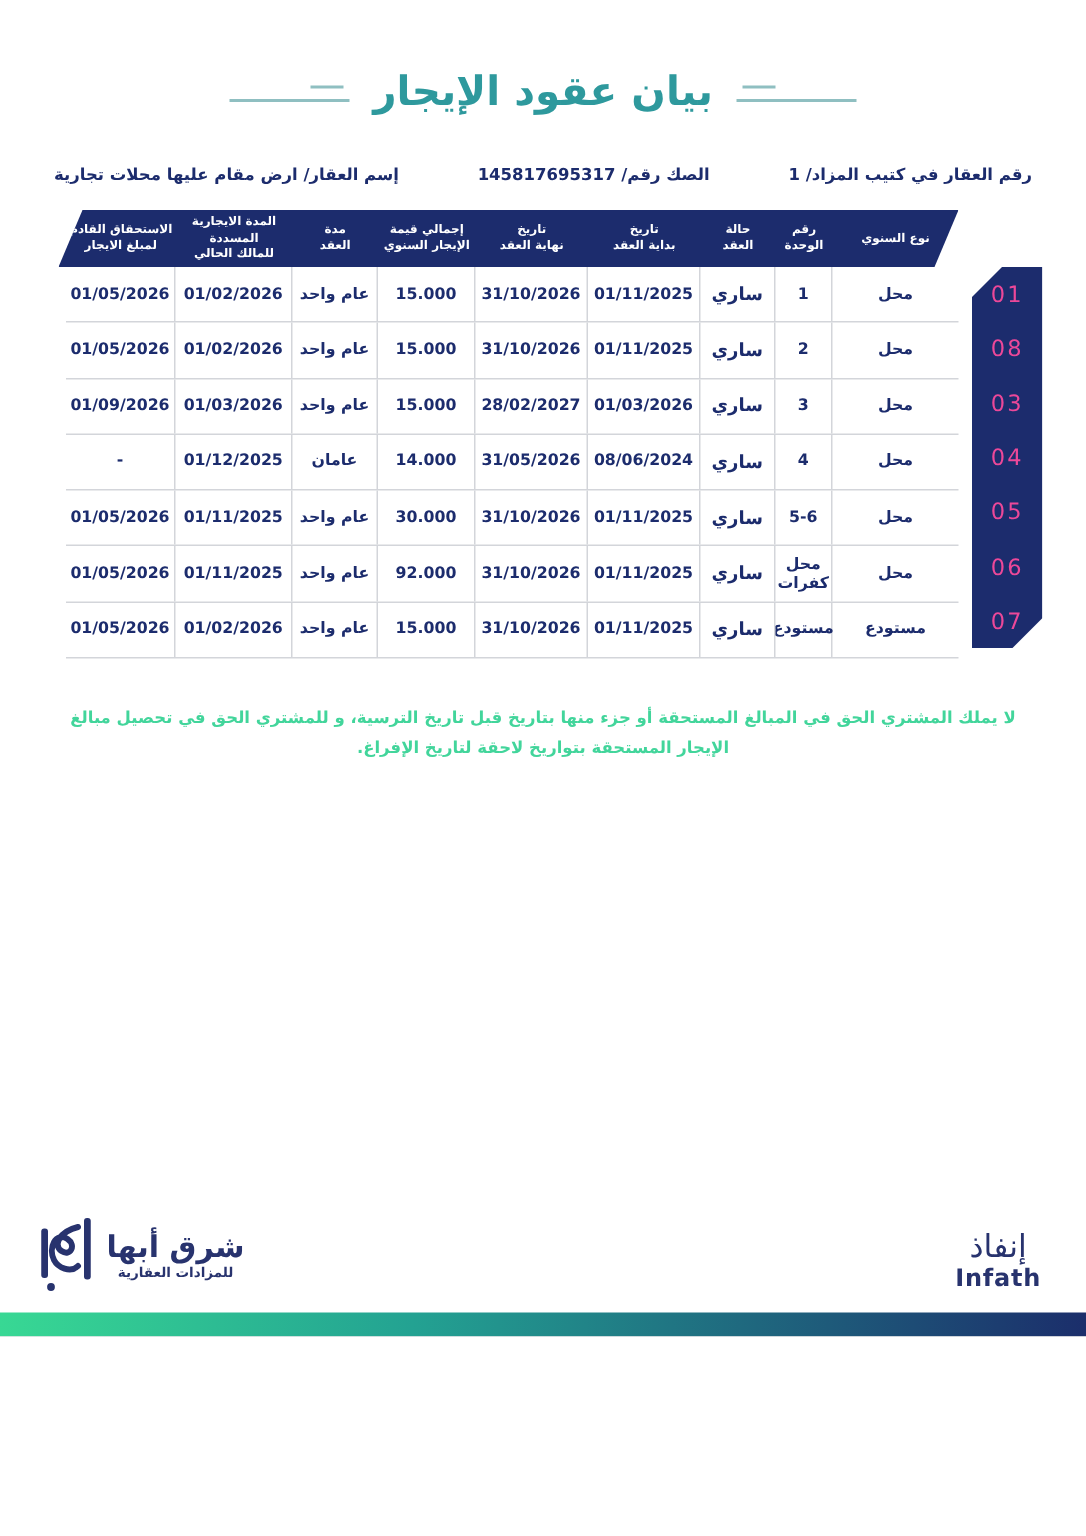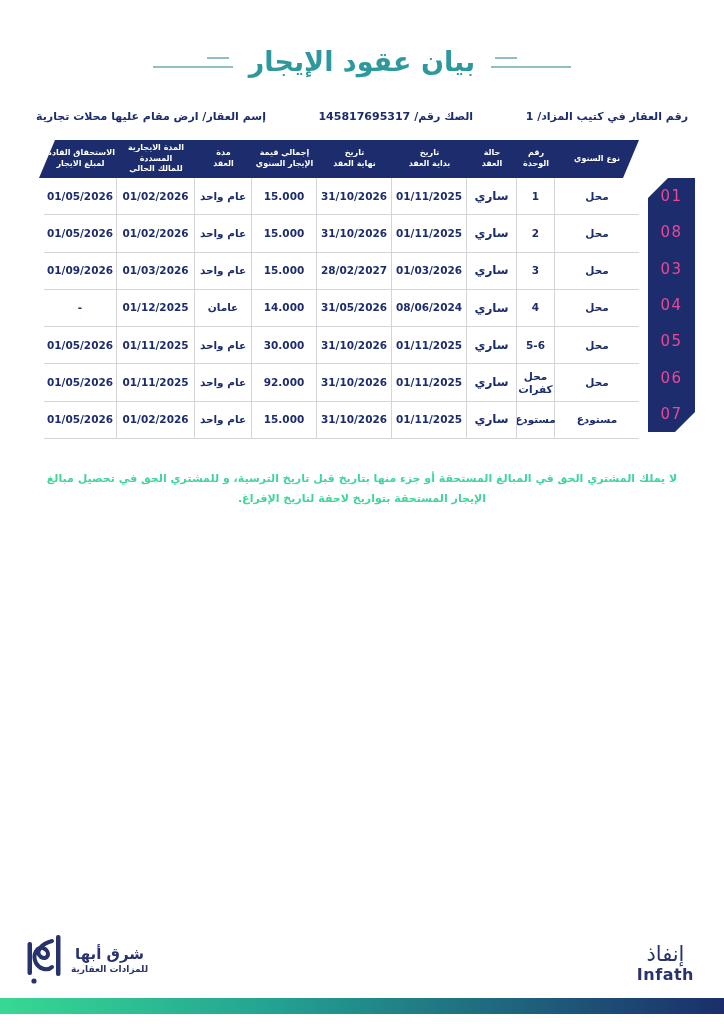--- a/index.html
+++ b/index.html
@@ -1,17 +1,17 @@
 <!DOCTYPE html>
 <html lang="ar"><head>
 <meta charset="utf-8">
 <style>
   html,body { margin:0; padding:0; background:#fff; }
   .sheet {
-    position:relative; width:724px; height:1014px; background:#ffffff;
+    position:relative; width:724px; height:891px; background:#ffffff;
     font-family:"DejaVu Sans", sans-serif; overflow:hidden;
     outline:1px solid #9aa0a6;
   }
 
   
   .title-row {
     position:absolute; top:46px; left:0; right:0;
     display:flex; justify-content:center; align-items:center; gap:16px;
     direction:rtl;
   }
@@ -72,21 +72,21 @@
     direction:rtl; text-align:center; color:#42d59b;
     font-size:11px; font-weight:bold; line-height:1.8;
   }
 
   
   .logo-east {
     position:absolute; left:26px; bottom:28px;
     display:flex; align-items:center; gap:9px;
   }
   .logo-east-text { text-align:center; color:#28336e; direction:rtl; }
-  .logo-east-title { font-size:15px; font-weight:bold; line-height:1.1; }
+  .logo-east-title { font-size:20px; font-weight:bold; line-height:1.1; }
   .logo-east-sub { font-size:9px; font-weight:600; margin-top:2px; }
 
   .logo-infath {
     position:absolute; right:30px; bottom:30px;
     text-align:center; color:#28336e; direction:rtl;
   }
   .infath-ar { font-size:21px; font-weight:normal; line-height:1.05; }
   .infath-en { font-size:16px; font-weight:bold; letter-spacing:0.5px; direction:ltr; }
 
   .bottom-bar {

